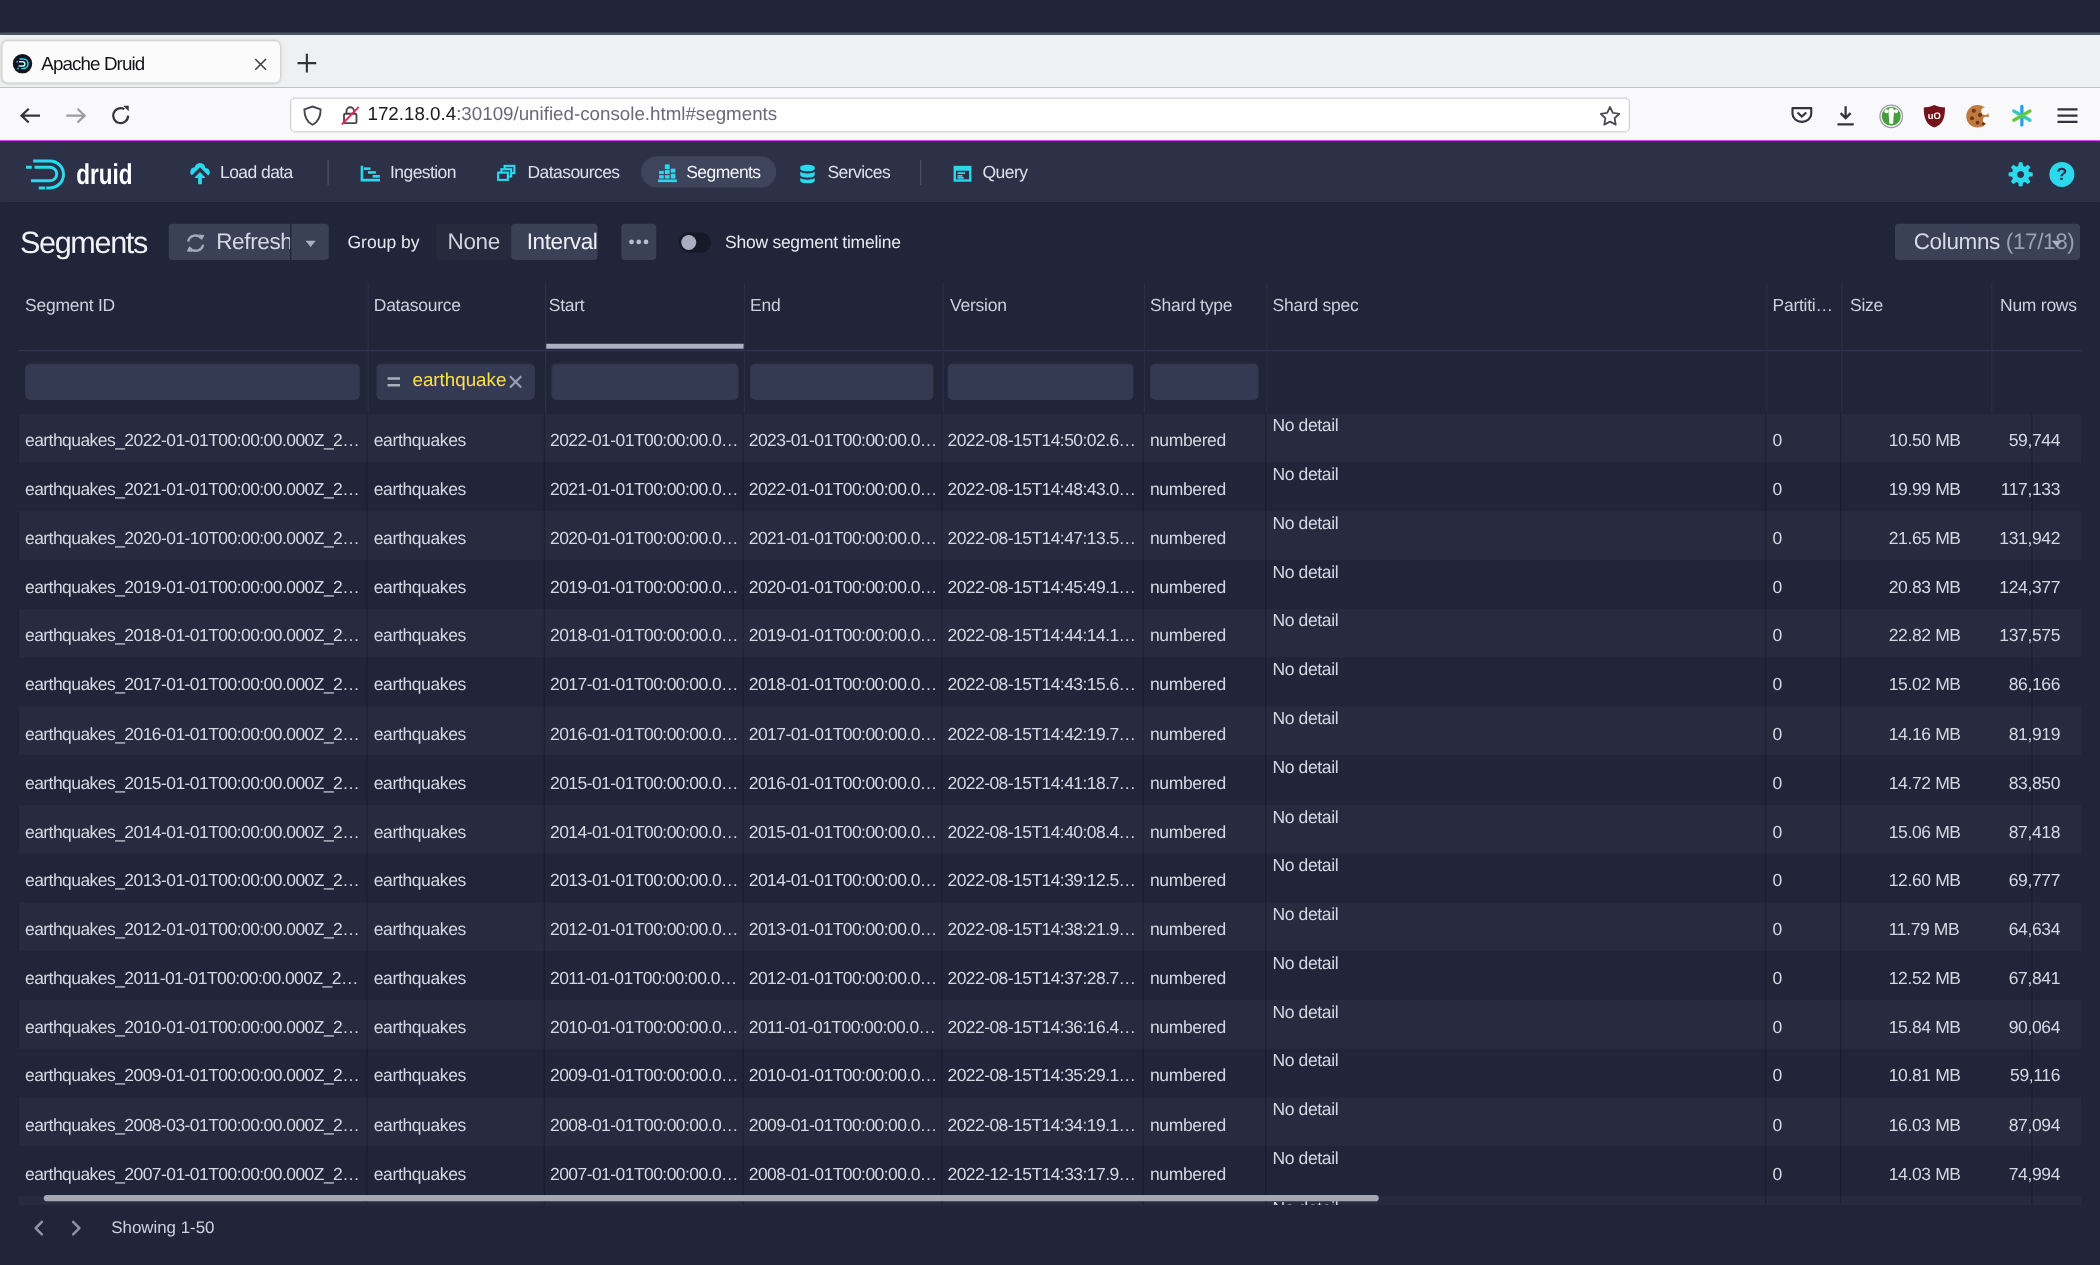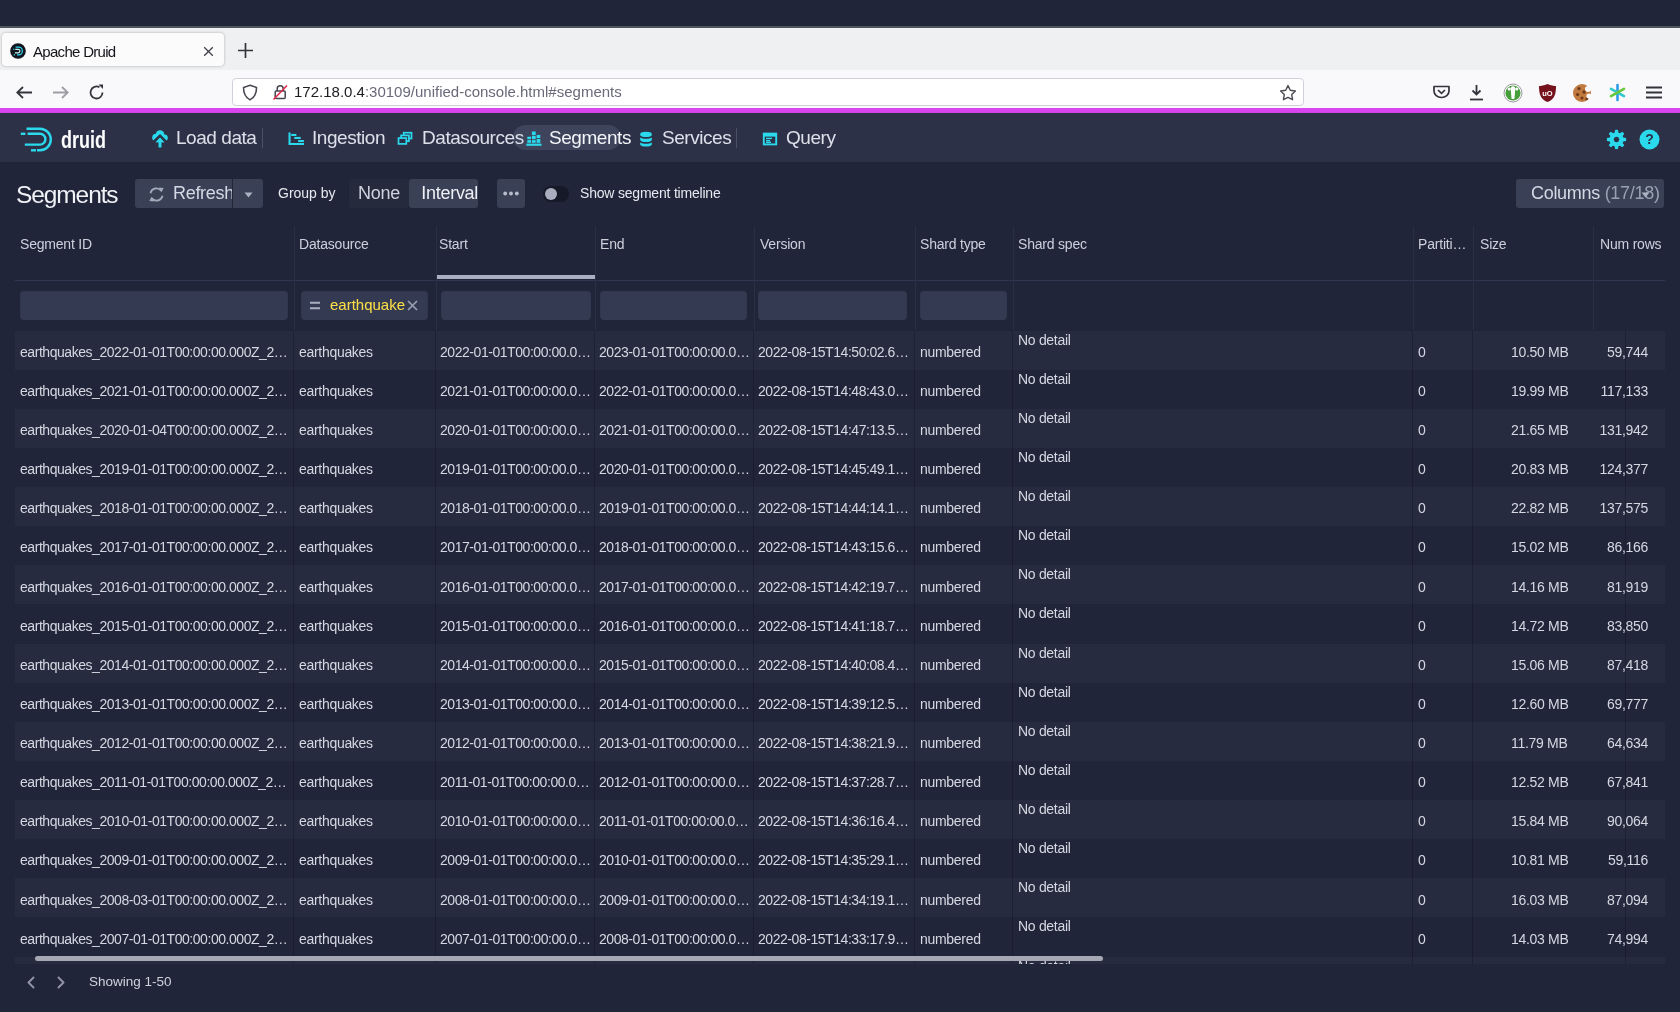--- a/index.html
+++ b/index.html
@@ -12,31 +12,31 @@
   background:linear-gradient(#4d555e 0%, #474e58 80%, #424951 100%);
   border-bottom:1px solid #2d3237;margin-top:26px; }
 #titletext { position:absolute; left:0; top:0; width:1680px; height:28px;
   text-align:center; line-height:28px; color:#fbfbfe; font-size:13.2px; }
 #tabbar { position:absolute; left:0; top:28px; width:1680px; height:42px;
   background:#eef0f1; }
 #tab { position:absolute; left:2px; top:5px; width:222px; height:33px;
   background:#fbfbfc; border-radius:4px; box-shadow:0 0 3px rgba(0,0,0,0.28); }
 #tabtitle { position:absolute; left:31px; top:9.5px; font-size:15px; letter-spacing:-0.7px; color:#14151a; }
 #toolbar { position:absolute; left:0; top:70px; width:1680px; height:43px;
-  background:#f9f9fb; border-bottom:5px solid #d946ef; }
+  background:#f9f9fb; border-bottom:1px solid #d946ef; }
 #urlbar { position:absolute; left:232px; top:8px; width:1072px; height:28px;
   background:#ffffff; border:1px solid #d0d0da; border-radius:4px; }
 #urltext { position:absolute; left:61px; top:4px; font-size:15px; color:#1c1c21; white-space:nowrap; }
 #urltext .gray { color:#69697a; }
 
 
 #navbar { position:absolute; left:0; top:113px; width:1680px; height:49px;
   background:#2c3147; box-shadow:0 1px 2px rgba(10,12,22,0.5); }
 #navbar .navtext { position:absolute; top:0; height:49px; line-height:49px;
-  font-size:19px; letter-spacing:-0.45px; color:#dde0ea; white-space:nowrap; }
+  font-size:14px; letter-spacing:-0.45px; color:#dde0ea; white-space:nowrap; }
 #pill { position:absolute; left:513px; top:12px; width:108px; height:25px;
   background:#3d445c; border-radius:13px; }
 #druidword { position:absolute; left:61px; top:13px; }
 
 
 #view { position:absolute; left:0; top:162px; width:1680px; height:850px; background:#212539; }
 .btn { position:absolute; top:17px; height:29px; background:#3a4055; border-radius:3px;
   color:#d4d9e4; font-size:18px; letter-spacing:-0.3px; line-height:29px; }
 #segtitle { position:absolute; left:16px; top:19px; font-size:24.5px; letter-spacing:-1.1px; color:#f0f2f6; }
 
@@ -361,21 +361,21 @@
         <div class="cell c2">2021-01-01T00:00:00.0…</div>
         <div class="cell c3">2022-01-01T00:00:00.0…</div>
         <div class="cell c4">2022-08-15T14:48:43.0…</div>
         <div class="cell c5">numbered</div>
         <div class="cell c6 top">No detail</div>
         <div class="cell c7">0</div>
         <div class="cell c8">19.99 MB</div>
         <div class="cell c9 right">117,133</div>
       </div>
       <div class="row lite">
-        <div class="cell c0">earthquakes_2020-01-04T00:00:00.000Z_2…</div>
+        <div class="cell c0">earthquakes_2020-01-10T00:00:00.000Z_2…</div>
         <div class="cell c1">earthquakes</div>
         <div class="cell c2">2020-01-01T00:00:00.0…</div>
         <div class="cell c3">2021-01-01T00:00:00.0…</div>
         <div class="cell c4">2022-08-15T14:47:13.5…</div>
         <div class="cell c5">numbered</div>
         <div class="cell c6 top">No detail</div>
         <div class="cell c7">0</div>
         <div class="cell c8">21.65 MB</div>
         <div class="cell c9 right">131,942</div>
       </div>
@@ -521,21 +521,21 @@
         <div class="cell c6 top">No detail</div>
         <div class="cell c7">0</div>
         <div class="cell c8">16.03 MB</div>
         <div class="cell c9 right">87,094</div>
       </div>
       <div class="row">
         <div class="cell c0">earthquakes_2007-01-01T00:00:00.000Z_2…</div>
         <div class="cell c1">earthquakes</div>
         <div class="cell c2">2007-01-01T00:00:00.0…</div>
         <div class="cell c3">2008-01-01T00:00:00.0…</div>
-        <div class="cell c4">2022-08-15T14:33:17.9…</div>
+        <div class="cell c4">2022-12-15T14:33:17.9…</div>
         <div class="cell c5">numbered</div>
         <div class="cell c6 top">No detail</div>
         <div class="cell c7">0</div>
         <div class="cell c8">14.03 MB</div>
         <div class="cell c9 right">74,994</div>
       </div>
       <div class="row lite">
         <div class="cell c0">earthquakes_2006-01-01T00:00:00.000Z_2…</div>
         <div class="cell c1">earthquakes</div>
         <div class="cell c2">2006-01-01T00:00:00.0…</div>

